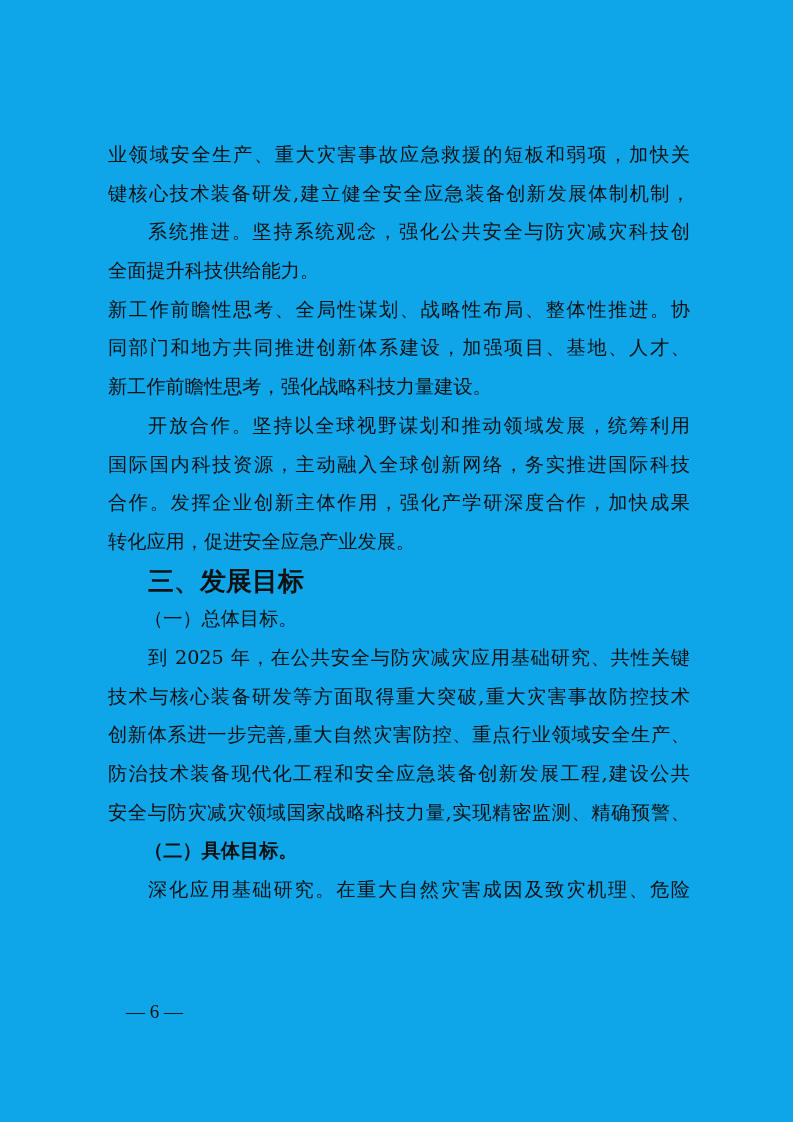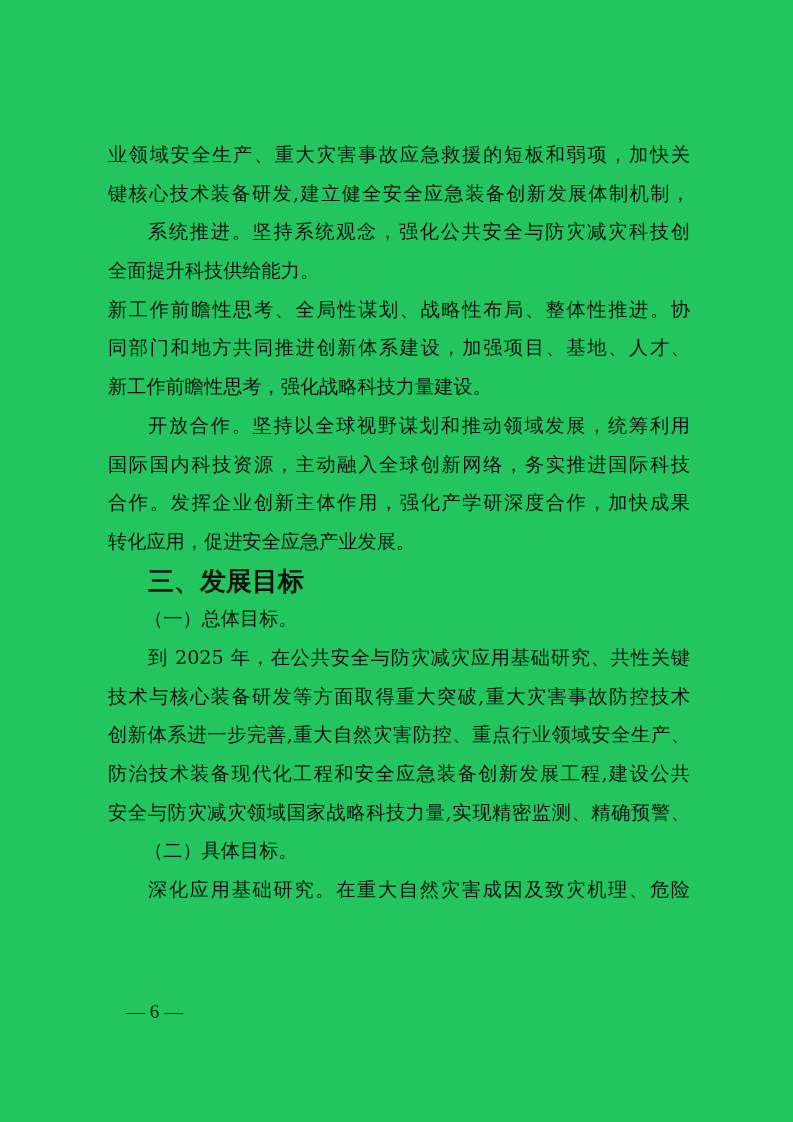--- a/index.html
+++ b/index.html
@@ -13,21 +13,21 @@
       position: relative;
       overflow: hidden;
       font-family: "DejaVu Serif", "Liberation Serif", serif;
       color: #111111;
     }
     .page {
       position: absolute;
       left: 0; top: 0;
       width: 793px;
       height: 1122px;
-      background: #22c55e;
+      background: #0ea5e9;
     }
     .body-text {
       position: absolute;
       left: 108px;
       top: 136px;
       width: 582px;
     }
     .line {
       height: 38.7px;
       line-height: 38.7px;
@@ -85,18 +85,18 @@
 
     <div class="line indent heading">三、发展目标</div>
     <div class="line indent subheading" style="padding-left:36px;">（一）总体目标。</div>
 
     <div class="line indent">到 2025 年，在公共安全与防灾减灾应用基础研究、共性关键</div>
     <div class="line">技术与核心装备研发等方面取得重大突破,重大灾害事故防控技术</div>
     <div class="line">创新体系进一步完善,重大自然灾害防控、重点行业领域安全生产、</div>
     <div class="line">防治技术装备现代化工程和安全应急装备创新发展工程,建设公共</div>
     <div class="line">安全与防灾减灾领域国家战略科技力量,实现精密监测、精确预警、</div>
 
-    <div class="line indent subheading" style="padding-left:36px;">（二）具体目标。</div>
+    <div class="line indent subheading" style="padding-left:36px;font-weight:bold;">（二）具体目标。</div>
     <div class="line indent">深化应用基础研究。在重大自然灾害成因及致灾机理、危险</div>
   </div>
 
   <div class="page-number">— 6 —</div>
 </div>
 
 </body></html>

